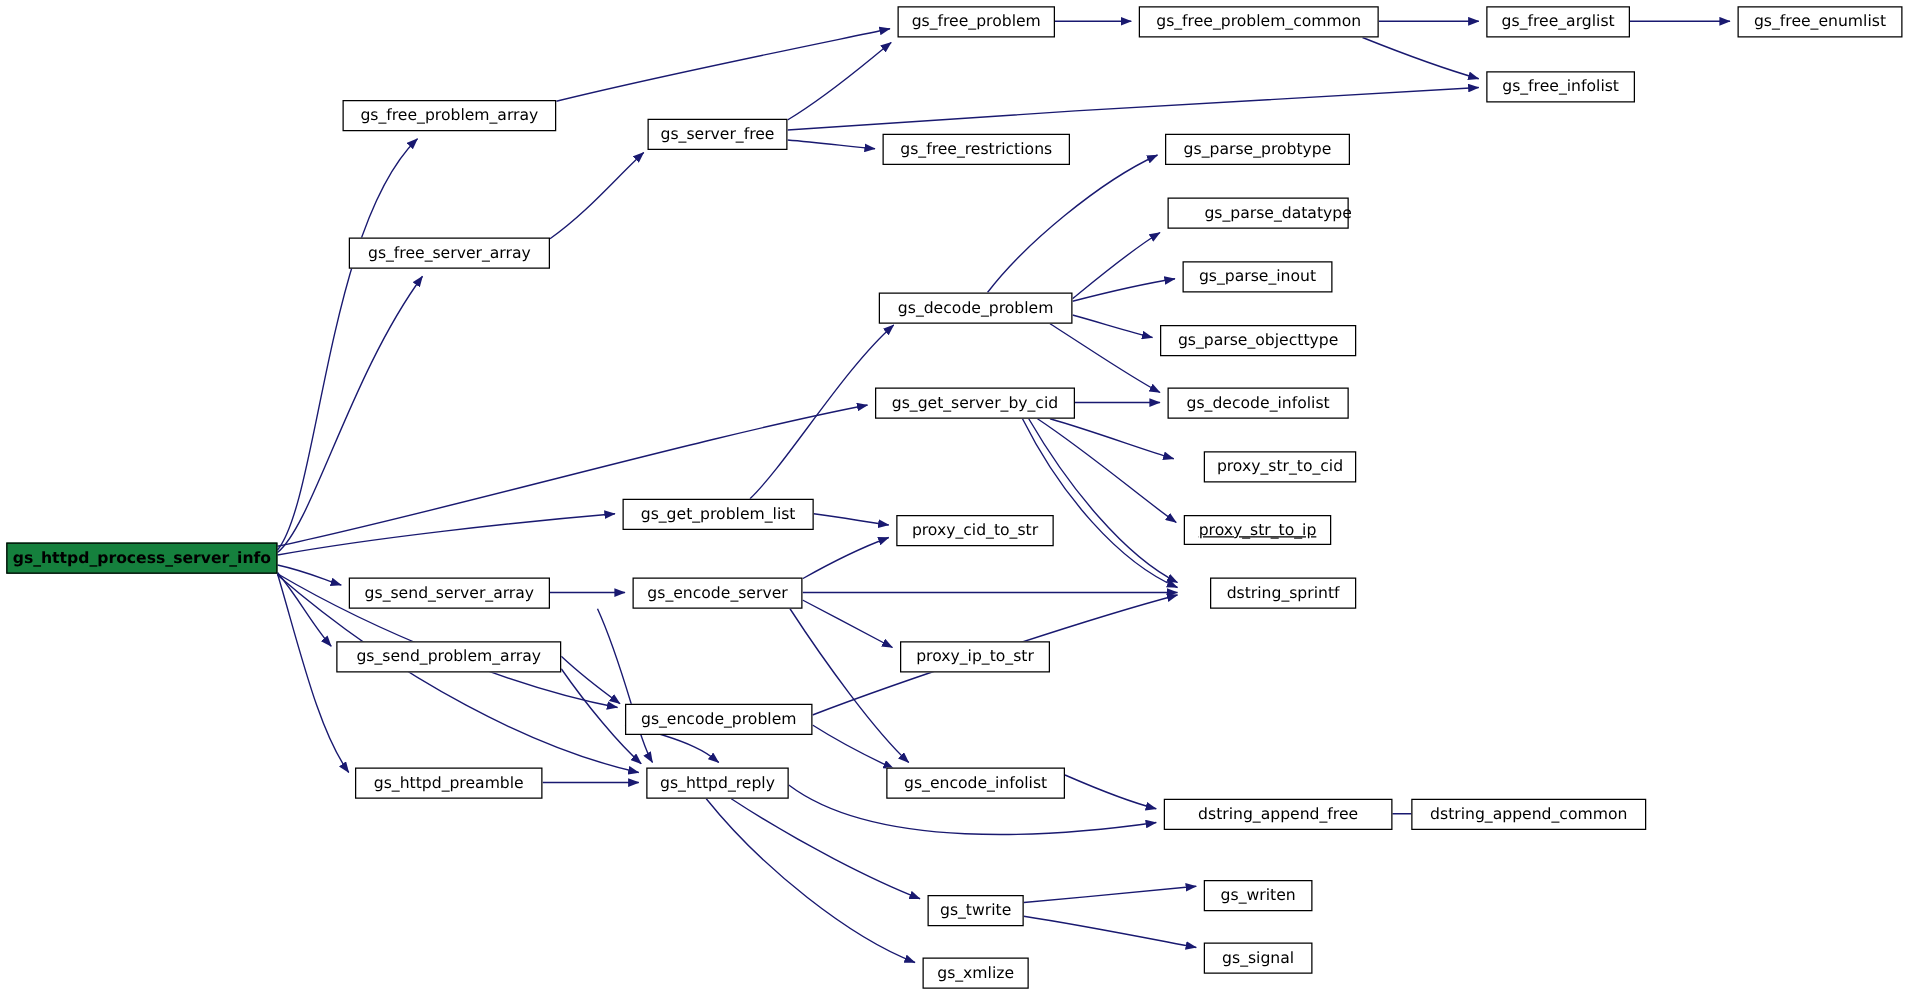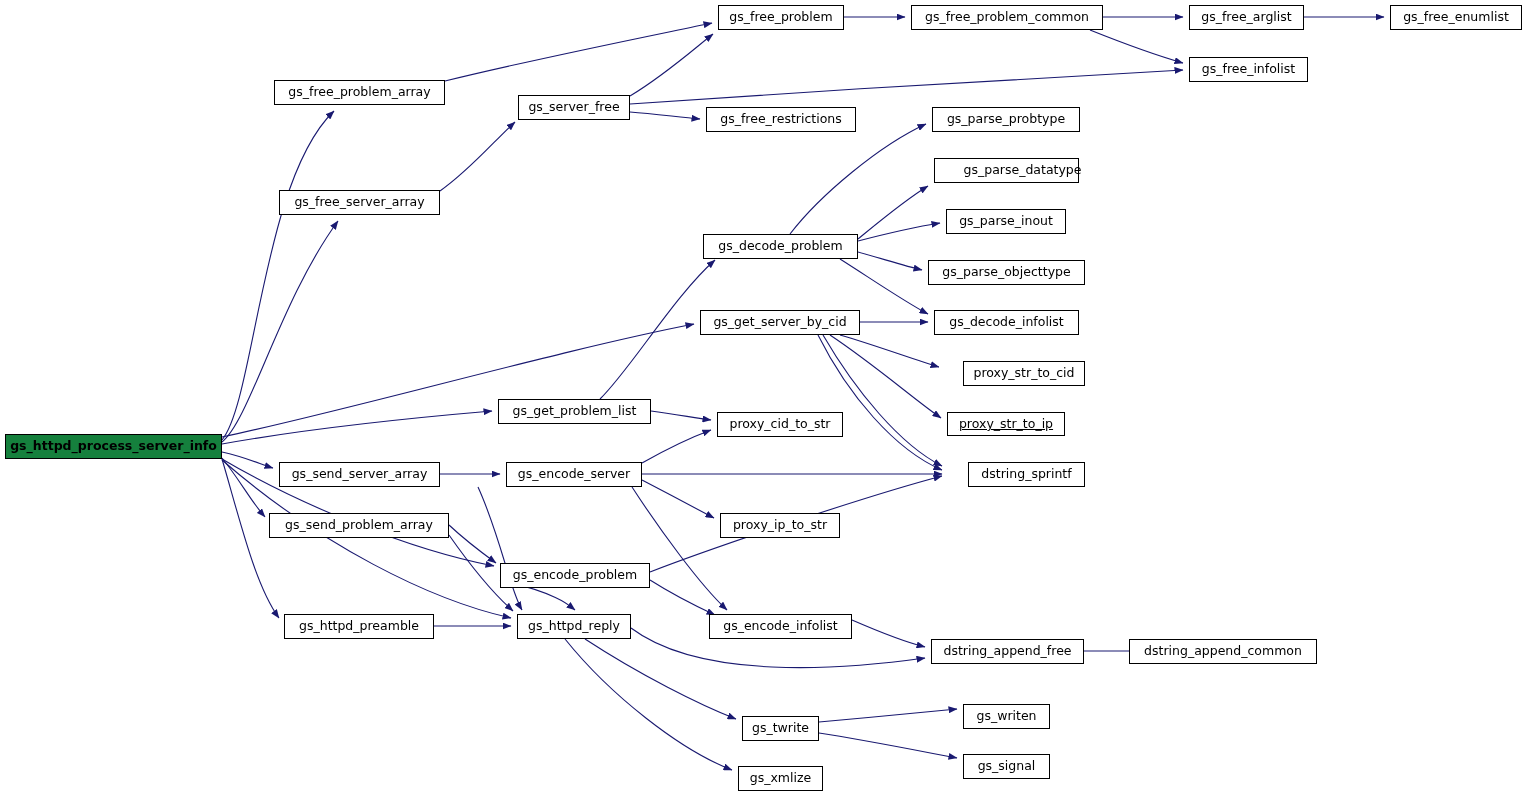--- a/index.html
+++ b/index.html
@@ -134,21 +134,21 @@
       <div class="gnode" style="left: 717px; top: 412px; width: 126px; height: 25px;">proxy_cid_to_str</div>
       <div class="gnode" style="left: 948px; top: 462px; width: 117px; height: 25px; margin-left: 20px;">dstring_sprintf</div>
       <div class="gnode" style="left: 279px; top: 462px; width: 161px; height: 25px; text-align: right;">gs_send_server_array</div>
       <div class="gnode" style="left: 506px; top: 462px; width: 136px; height: 25px;">gs_encode_server</div>
       <div class="gnode" style="left: 720px; top: 513px; width: 120px; height: 25px;">proxy_ip_to_str</div>
       <div class="gnode" style="left: 269px; top: 513px; width: 180px; height: 25px;">gs_send_problem_array</div>
       <div class="gnode" style="left: 500px; top: 563px; width: 150px; height: 25px;">gs_encode_problem</div>
       <div class="gnode" style="left: 709px; top: 614px; width: 143px; height: 25px;">gs_encode_infolist</div>
       <div class="gnode" style="left: 284px; top: 614px; width: 150px; height: 25px;">gs_httpd_preamble</div>
       <div class="gnode" style="left: 517px; top: 614px; width: 114px; height: 25px;">gs_httpd_reply</div>
-      <div class="gnode" style="left: 931px; top: 639px; width: 153px; height: 25px;">dstring_append_free</div>
+      <div class="gnode" style="left: 931px; top: 639px; width: 183px; height: 25px;">dstring_append_free</div>
       <div class="gnode" style="left: 1129px; top: 639px; width: 188px; height: 25px;">dstring_append_common</div>
       <div class="gnode" style="left: 742px; top: 716px; width: 77px; height: 25px;">gs_twrite</div>
       <div class="gnode" style="left: 963px; top: 704px; width: 87px; height: 25px;">gs_writen</div>
       <div class="gnode" style="left: 963px; top: 754px; width: 87px; height: 25px;">gs_signal</div>
       <div class="gnode" style="left: 738px; top: 766px; width: 85px; height: 25px;">gs_xmlize</div>
     </div>
 
 </div>
 
 </body></html>

